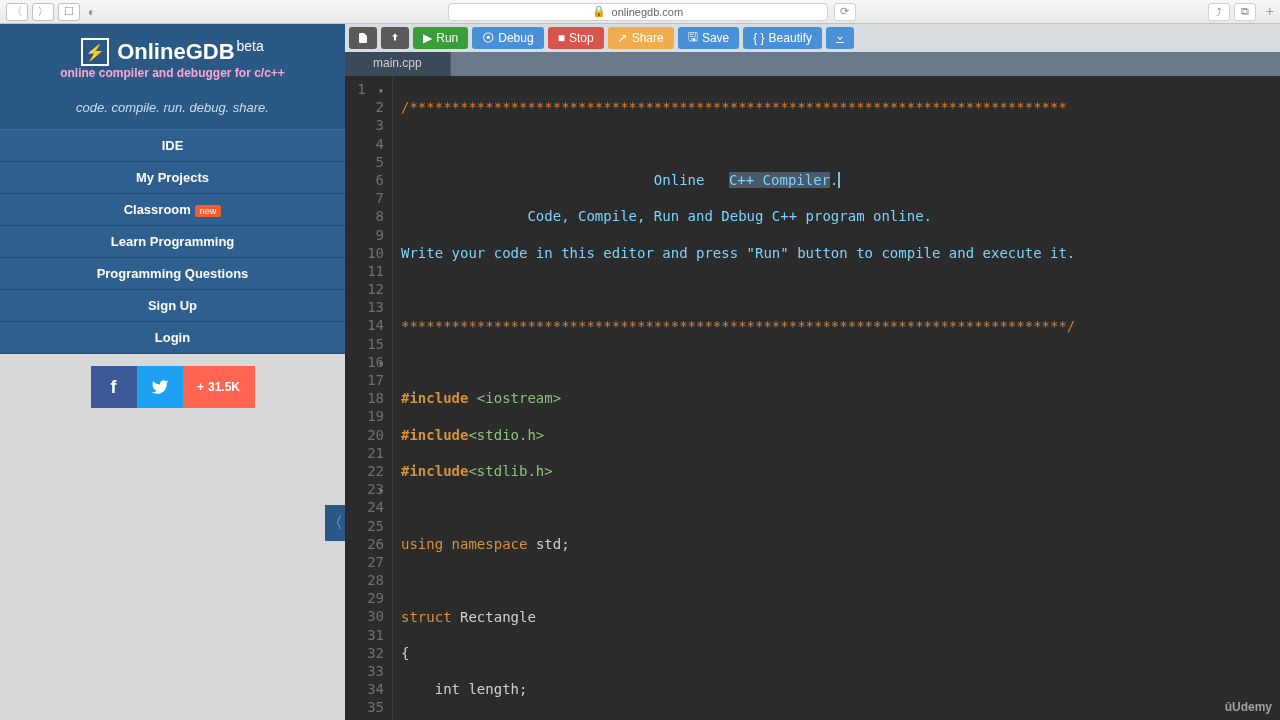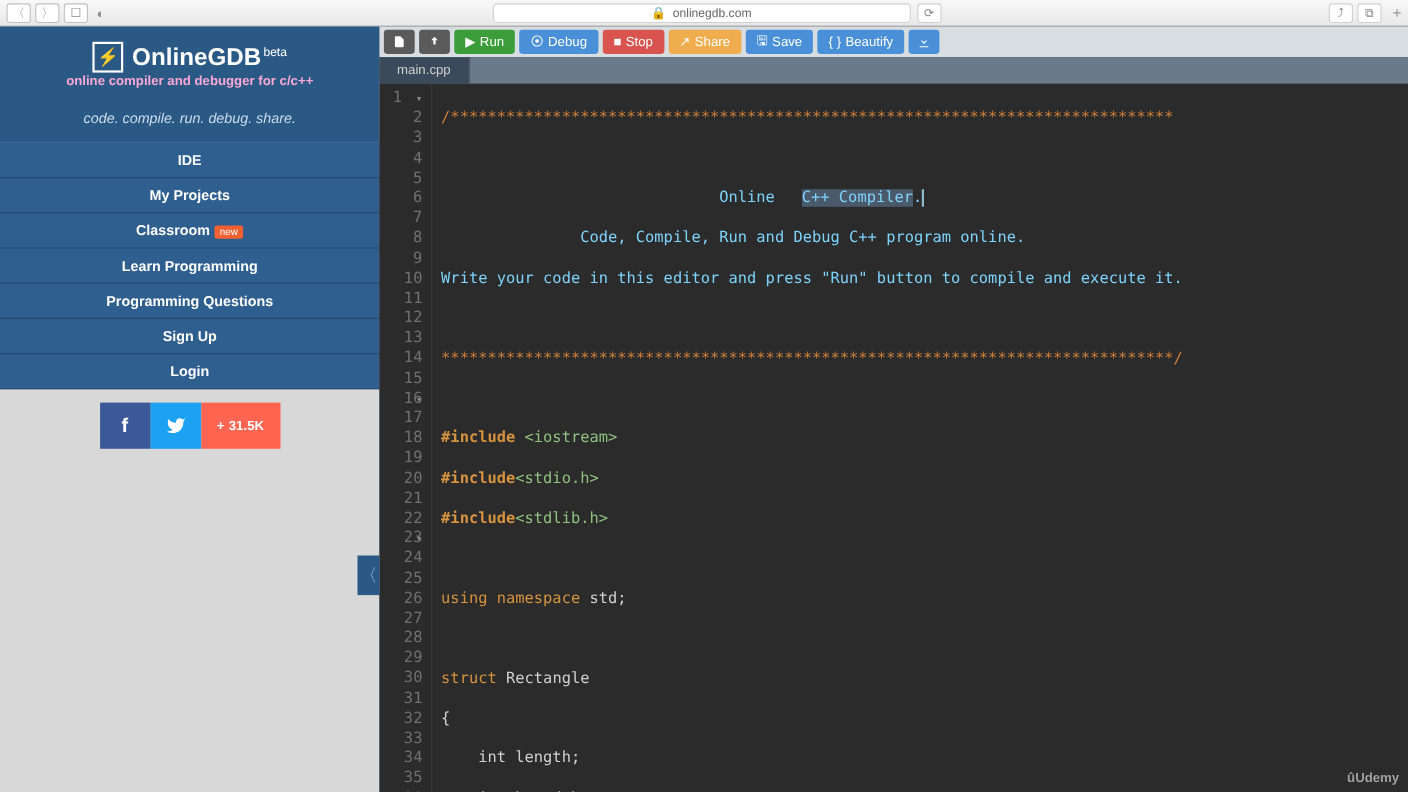--- a/index.html
+++ b/index.html
@@ -15,21 +15,21 @@
 .reader-icon { font-size:12px; color:#888; margin-left:4px; }
 .plus-tab { font-size:14px; color:#999; margin-left:6px; }
 
 .content { display: flex; height: 696px; }
 
 
 .sidebar { width: 345px; background: #2b5985; color: #fff; display: flex; flex-direction: column; }
 .logo-area { padding: 14px 0 6px; text-align: center; }
 .logo-title { display: flex; align-items: center; justify-content: center; gap: 8px; font-size: 22px; font-weight: 600; }
 .logo-icon { width: 28px; height: 28px; border: 2px solid #fff; display: flex; align-items: center; justify-content: center; font-size: 16px; font-weight: bold; }
-.logo-beta { font-size: 11px; font-weight: normal; vertical-align: super; margin-left: 2px; }
+.logo-beta { font-size: 14px; font-weight: normal; vertical-align: super; margin-left: 2px; }
 .logo-sub { font-size: 12px; color: #f9a8d4; margin-top: 0; font-weight: bold; }
 .tagline { font-style: italic; font-size: 13px; color: #cde; text-align: center; padding: 14px 0; border-bottom: 1px solid #3b6a98; }
 .nav-item { text-align: center; padding: 8px 15px; font-size: 13px; font-weight: 600; border-bottom: 1px solid #23486b; background: #2f5f8f; cursor: pointer; }
 .new-badge { background: #f06030; color: #fff; font-size: 9px; padding: 1px 5px; border-radius: 2px; margin-left: 4px; font-weight: normal; }
 .social-row { background: #d8d8d8; padding: 12px 0; display: flex; justify-content: center; gap: 0; }
 .social-btn { width: 46px; height: 42px; display: flex; align-items: center; justify-content: center; color: #fff; font-size: 18px; font-weight: bold; cursor: pointer; }
 .social-fb { background: #3b5998; }
 .social-tw { background: #1da1f2; }
 .social-share { background: #ff6550; font-size: 12px; width: 72px; gap: 4px; }
 .sidebar-rest { flex: 1; background: #d8d8d8; }
@@ -41,21 +41,21 @@
 .tbtn { height: 22px; padding: 0 10px; border-radius: 3px; color: #fff; font-size: 12px; display: flex; align-items: center; gap: 4px; cursor: pointer; border: none; font-weight: 500; }
 .tbtn-grey { background: #5a5a5a; width: 28px; padding: 0; justify-content: center; }
 .tbtn-run { background: #3a9d3a; }
 .tbtn-debug { background: #4a90d9; }
 .tbtn-stop { background: #d9534f; }
 .tbtn-share { background: #f0ad4e; }
 .tbtn-save { background: #4a90d9; }
 .tbtn-beaut { background: #4a90d9; }
 .tbtn-dl { background: #4a90d9; width: 28px; padding: 0; justify-content: center; }
 .tabbar { height: 24px; background: #6a7a8a; display: flex; }
-.tab { background: #3a4a5a; color: #d0d0d0; font-size: 12px; padding: 4px 16px; border-right: 1px solid #556; }
+.tab { background: #3a4a5a; color: #d0d0d0; font-size: 12px; padding: 4px 28px; border-right: 1px solid #556; }
 
 .code-area { flex: 1; display: flex; font-family: "Menlo", "Consolas", monospace; font-size: 14px; line-height: 18.2px; overflow: hidden; }
 .gutter { width: 48px; background: #2b2b2b; color: #707070; text-align: right; padding: 4px 8px 4px 4px; border-right: 1px solid #3a3a3a; }
 .gutter div { height: 18.2px; }
 .code { flex: 1; padding: 4px 8px; color: #d0d0d0; white-space: pre; position: relative; }
 .code-line { height: 18.2px; }
 .c-comment { color: #d0803a; }
 .c-comment-it { color: #7dd3fc; }
 .c-keyword { color: #d6923f; }
 .c-include { color: #d6923f; font-weight: bold; }

